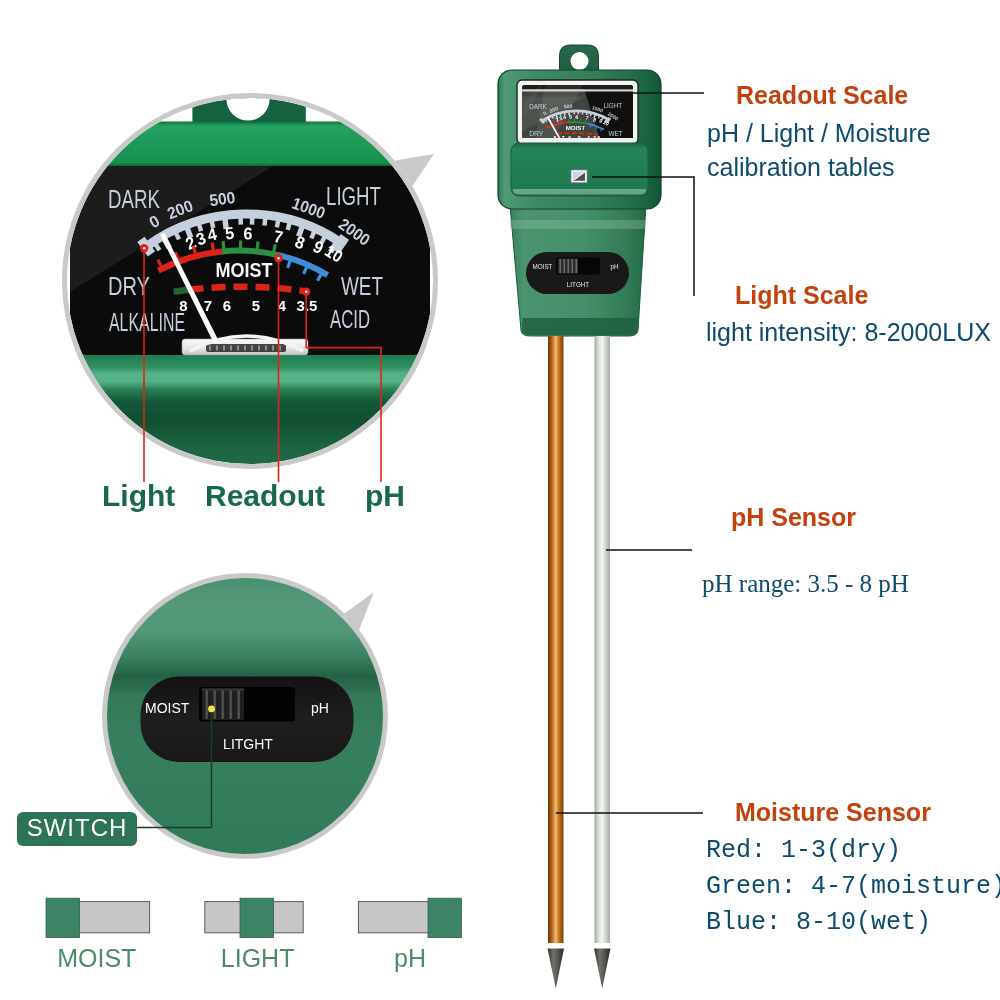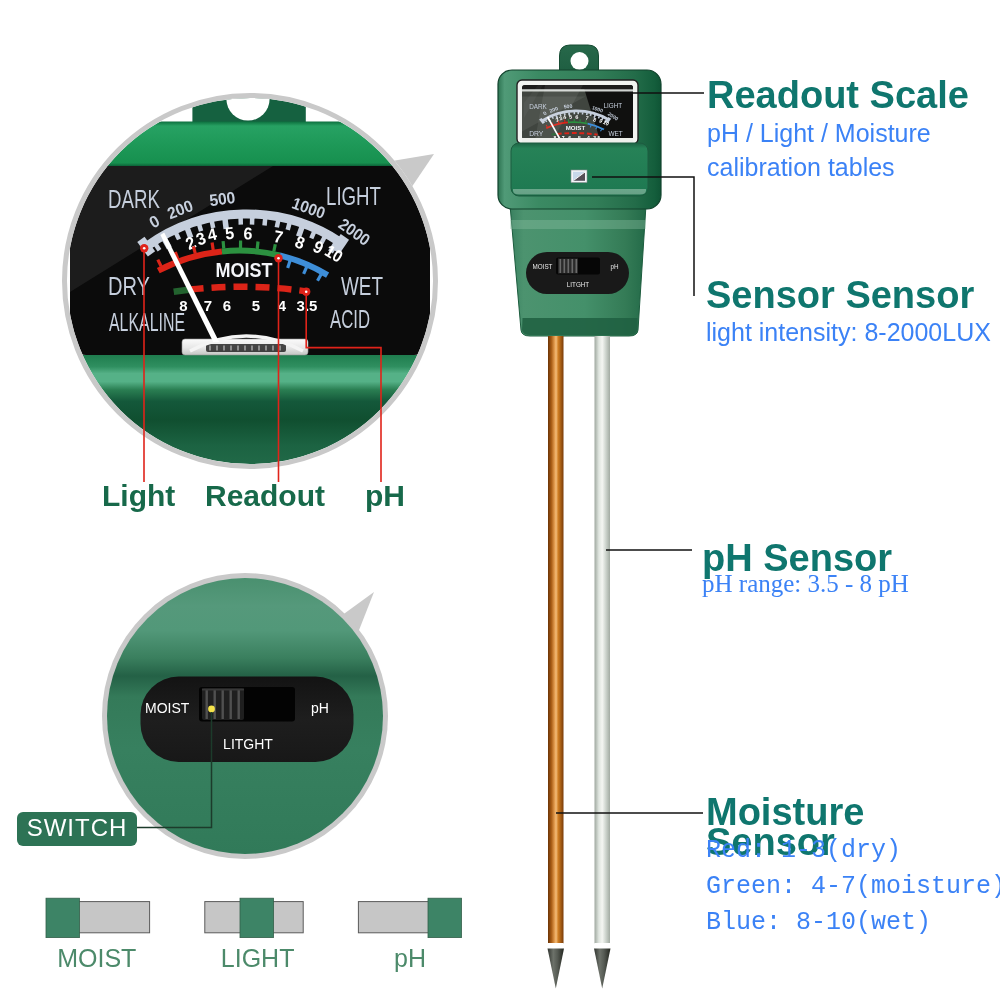--- a/index.html
+++ b/index.html
@@ -1,12 +1,12 @@
 <!DOCTYPE html>
-<html><head><meta charset="utf-8"><style>html,body{margin:0;padding:0;width:1000px;height:1000px;background:#ffffff;font-family:"Liberation Sans",sans-serif;overflow:hidden;-webkit-font-smoothing:antialiased;}.abs{position:absolute;}.gh{font-weight:bold;font-size:38px;line-height:30px;color:#0f766e;}.bt{font-size:25px;color:#3b82f6;line-height:34px;}</style></head><body>
+<html><head><meta charset="utf-8"><style>html,body{margin:0;padding:0;width:1000px;height:1000px;background:#ffffff;font-family:"Liberation Sans",sans-serif;overflow:hidden;-webkit-font-smoothing:antialiased;}.abs{position:absolute;}.gh{font-weight:bold;font-size:25px;line-height:30px;color:#c2410c;margin-left:29px;}.bt{font-size:25px;color:#0c4a6e;line-height:34px;}</style></head><body>
 <svg class="abs" style="left:0;top:0" width="1000" height="1000" viewBox="0 0 1000 1000">
     <defs>
 <linearGradient id="mirG" x1="0" y1="0" x2="0" y2="1">
  <stop offset="0" stop-color="#fbfbfb"></stop>
         <stop offset="0.55" stop-color="#e7e7e7"></stop>
         <stop offset="1" stop-color="#c3c6c3"></stop>
 </linearGradient>
 <linearGradient id="cirG1" x1="0" y1="0" x2="0" y2="1">
  <stop offset="0" stop-color="#36805f"></stop>
         <stop offset="0.16" stop-color="#448f6c"></stop>
@@ -313,20 +313,20 @@
     <polygon points="594,948.5 610.5,948.5 602.2,988.5" fill="url(#tipG)"></polygon>
     <g stroke="#111111" stroke-width="1.5" fill="none">
       <line x1="600" y1="93" x2="704" y2="93"></line>
       <polyline points="592,177 694,177 694,296"></polyline>
       <line x1="606" y1="550" x2="692" y2="550"></line>
       <line x1="556" y1="813" x2="703" y2="813"></line>
     </g>
   </svg>
 <div class="abs gh" style="left:707px;top:79.6px;">Readout Scale</div>
 <div class="abs bt" style="left:707px;top:116.4px;">pH / Light / Moisture<br>calibration tables</div>
-<div class="abs gh" style="left:706px;top:280px;">Sensor Sensor</div>
+<div class="abs gh" style="left:706px;top:280px;">Light Scale</div>
 <div class="abs bt" style="left:706px;top:315.4px;white-space:nowrap;">light intensity: 8-2000LUX</div>
-<div class="abs gh" style="left:702px;top:543px;">pH Sensor</div>
+<div class="abs gh" style="left:702px;top:502px;">pH Sensor</div>
 <div class="abs bt" style="left:702px;top:567px;white-space:nowrap;font-family:Liberation Serif, serif;">pH range: 3.5 - 8 pH</div>
 <div class="abs gh" style="left:706px;top:797.2px;">Moisture Sensor</div>
 <div class="abs bt" style="left:706px;top:833px;line-height:36px;white-space:nowrap;font-family:Liberation Mono, monospace;">Red: 1-3(dry)<br>Green: 4-7(moisture)<br>Blue: 8-10(wet)</div>
 <div class="abs" style="left:102px;top:481px;font-size:30px;line-height:30px;font-weight:bold;color:#17694a;">Light</div>
 <div class="abs" style="left:205px;top:481px;font-size:30px;line-height:30px;font-weight:bold;color:#17694a;">Readout</div>
 <div class="abs" style="left:365px;top:481px;font-size:30px;line-height:30px;font-weight:bold;color:#17694a;">pH</div>
 </body></html>

